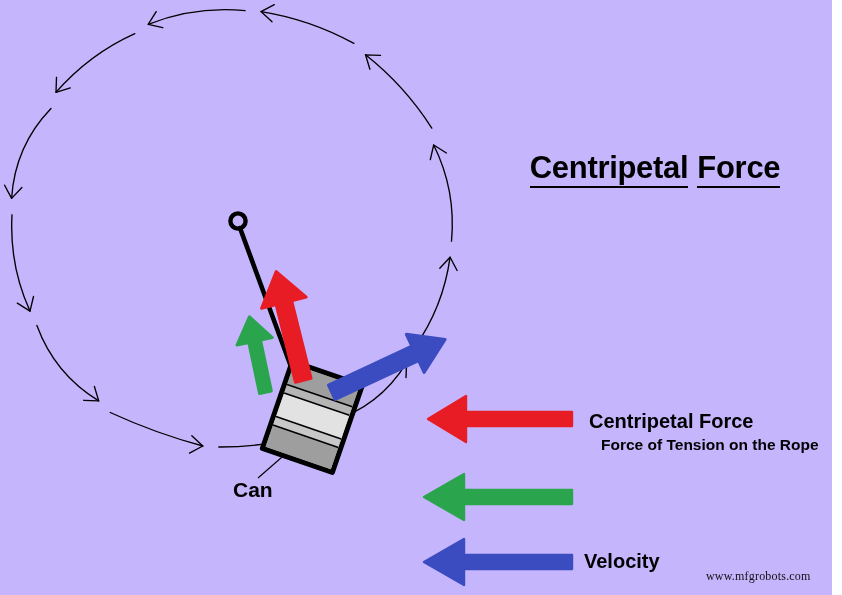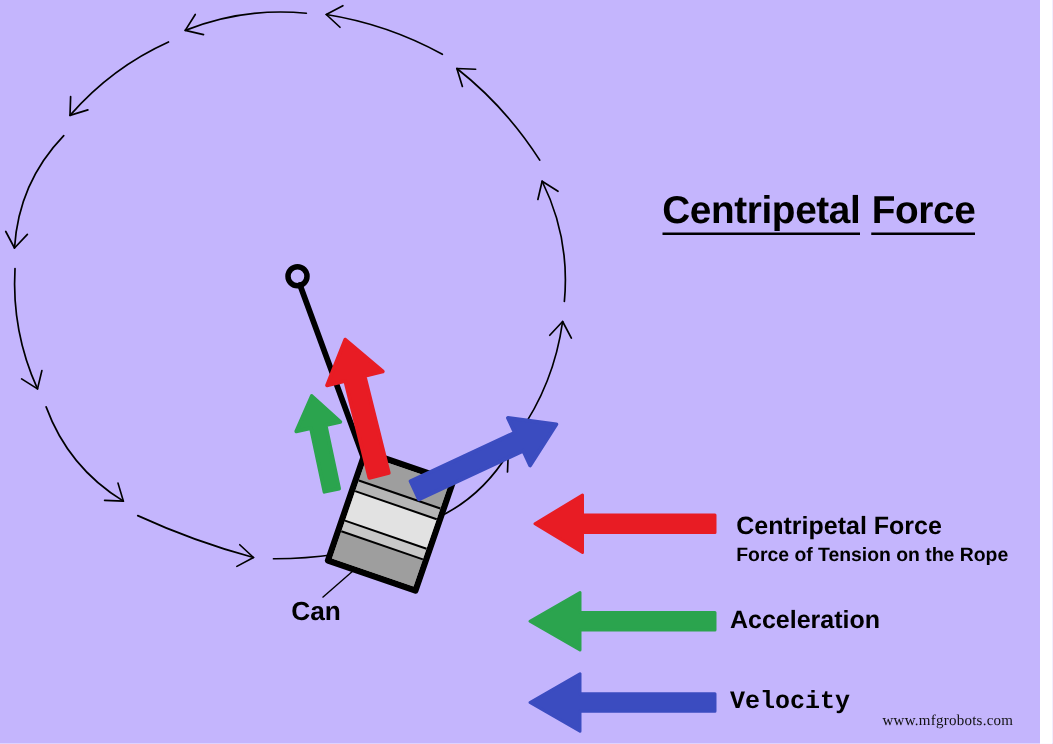--- a/index.html
+++ b/index.html
@@ -46,21 +46,21 @@
   .title-gap { display: inline-block; width: 9px; }
 
   .legend-label {
     position: absolute;
     font-family: "Liberation Sans", sans-serif;
     font-weight: bold;
     color: #000000;
     white-space: nowrap;
   }
   .legend-main { font-size: 20px; }
-  .legend-sub  { font-size: 15.5px; }
+  .legend-sub  { font-size: 15.5px; margin-left: 12px; }
 
   .can-label {
     position: absolute;
     left: 233px;
     top: 478px;
     font-family: Liberation Sans, sans-serif;
     font-weight: bold;
     font-size: 21px;
     color: #000000;
   }
@@ -159,20 +159,19 @@
     </g>
 
     <g>
       <path d="M 424 562 L 464 539 L 464 555 L 572 555 L 572 569 L 464 569 L 464 585 Z" fill="#3b4cc0" stroke="#3b4cc0" stroke-width="2.4" stroke-linejoin="round"></path>
     </g>
   </svg>
 
   <div class="legend-label legend-main" style="left:589px; top:410px;">Centripetal Force</div>
   <div class="legend-label legend-sub" style="left:589px; top:436px;">Force of Tension on the Rope</div>
 
-  <div class="legend-label legend-main" style="left:584px; top:485px;">Acceleration</div>
 
-  <div class="legend-label legend-main" style="left:584px; top:550px;font-family:Liberation Mono, monospace;">Velocity</div>
+  <div class="legend-label legend-main" style="left:584px; top:550px;">Velocity</div>
 
   <div class="can-label">Can</div>
 
   <div class="watermark">www.mfgrobots.com</div>
 </div>
 
 </body></html>

